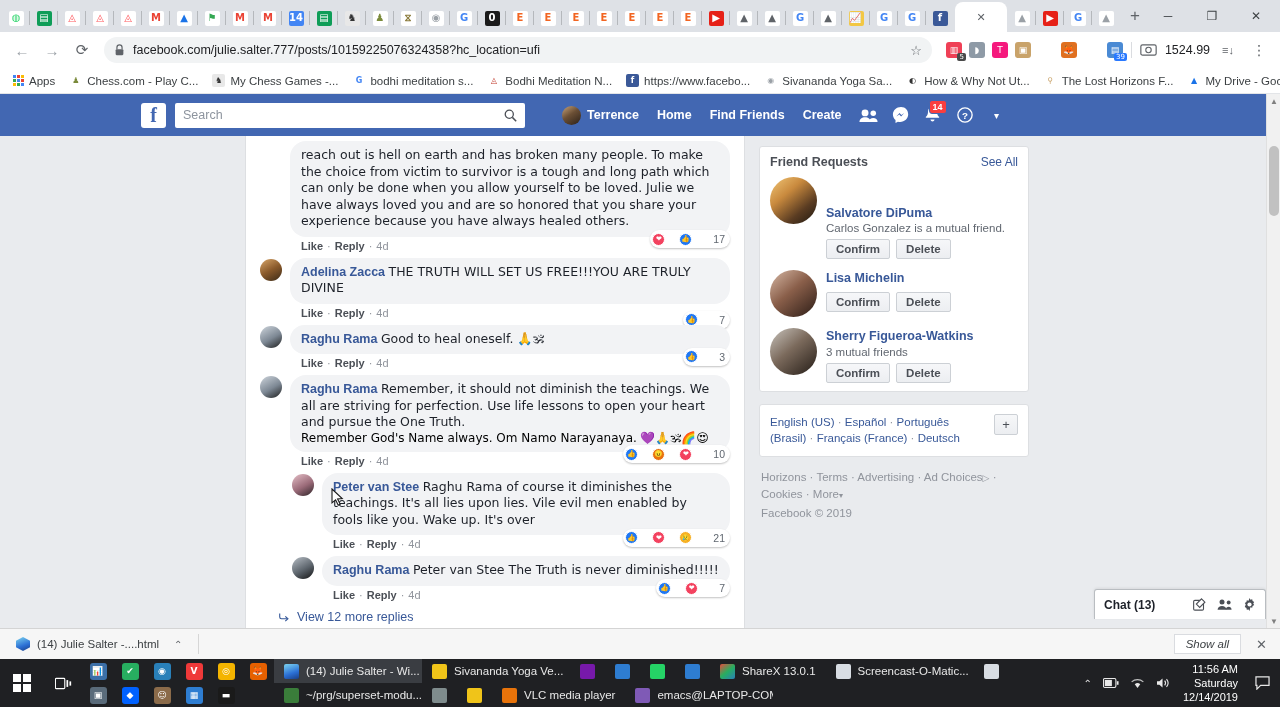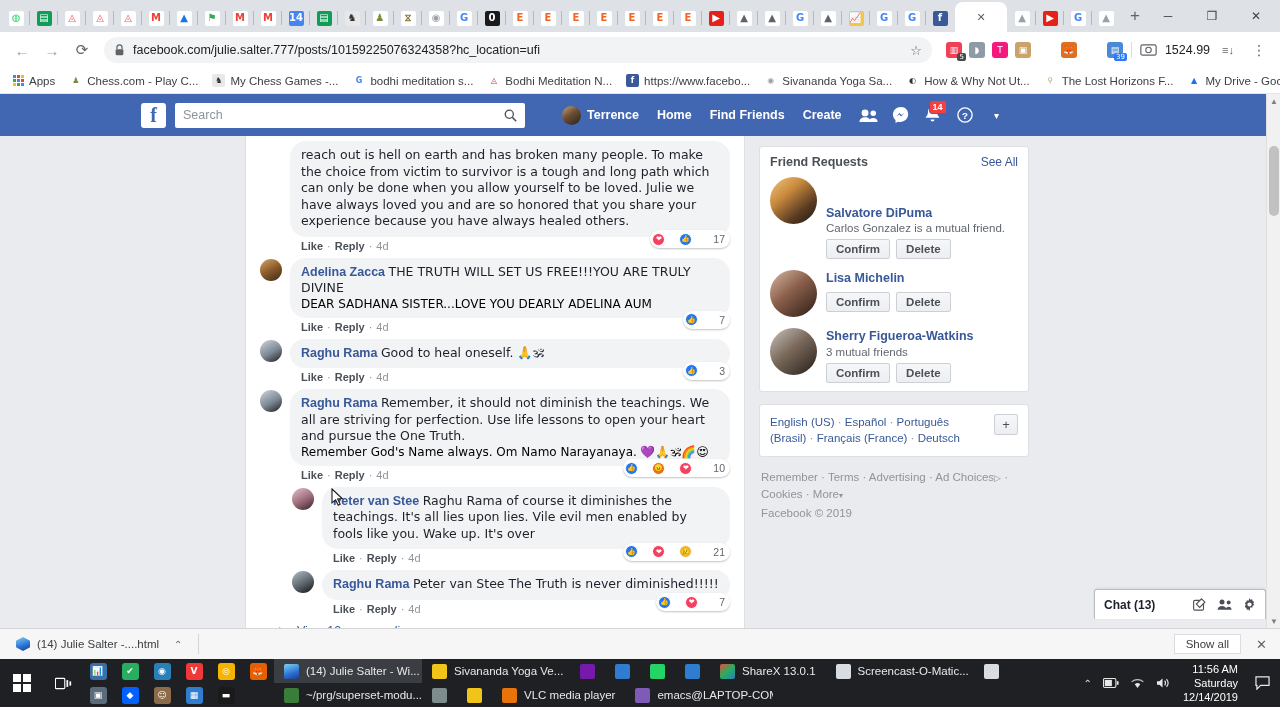--- a/index.html
+++ b/index.html
@@ -542,20 +542,21 @@
   .dl-caret { color: #5f6368; font-size: 10px; margin-left: 8px; }
   .shelf-sep { width: 1px; height: 20px; background: #d6d6d6; margin-left: 8px; }
   .shelf-right { margin-left: auto; display: flex; align-items: center; gap: 10px; }
   .show-all-btn {
     font-size: 11.5px;
     color: #3c4043;
     border: 1px solid #dadce0;
     border-radius: 0;
     padding: 3px 11px;
     background: #fff;
+    font-style: italic;
   }
   .shelf-close { color: #5f6368; font-size: 13px; padding: 0 5px; }
 
   
   .taskbar {
     height: 48px;
     background: #1f2023;
     display: flex;
     align-items: center;
     padding: 0 0 0 0;
@@ -923,21 +924,21 @@
                 <div class="reactions" style="top: 89px;">
                   <span class="rx love" style="font-size: 7px;">❤</span>
                   <span class="rx like" style="font-size: 7px;">👍</span>
                   <span class="rx-count">17</span>
                 </div>
               </div>
             </div>
             <div class="comment">
               <span class="c-avatar a-brown"></span>
               <div class="c-main">
-                <div class="bubble full"><span class="c-name">Adelina Zacca </span><span class="c-text emoji"><span class="emoji">THE TRUTH WILL SET US FREE!!!YOU ARE TRULY DIVINE</span></span><br><span class="emoji">DEAR SADHANA SISTER...LOVE YOU DEARLY ADELINA AUM</span></div>
+                <div class="bubble full"><span class="c-name">Adelina Zacca </span><span class="c-text emoji"><span class="emoji">THE TRUTH WILL SET US FREE!!!YOU ARE TRULY DIVINE</span></span><br></div>
                 <div class="c-actions">
                   <span style="color: rgb(75, 79, 86); font-weight: bold;">Like</span>
                   <span>·</span>
                   <span style="color: rgb(75, 79, 86); font-weight: bold;">Reply</span>
                   <span>·</span>
                   <span>4d</span>
                 </div>
                 <div class="reactions" style="top: 53px;">
                   <span class="rx like" style="font-size: 7px;">👍</span>
                   <span class="rx-count">7</span>
@@ -1068,21 +1069,21 @@
                 </div>
               </div>
             </div>
         </div>
 
         <div class="card lang-card">
           <div class="lang-links" id="lang-links"><span>English (US)</span><span class="sep"> · </span><span>Español</span><span class="sep"> · </span><span>Português (Brasil)</span><span class="sep"> · </span><span>Français (France)</span><span class="sep"> · </span><span>Deutsch</span></div>
           <div class="plus-btn">+</div>
         </div>
 
-        <div class="footer-links" id="footer-links"><span>Remember</span><span> · </span><span>Terms</span><span> · </span><span>Advertising</span><span> · </span><span>Ad Choices</span><span style="font-size: 9px;">▷</span><span> · </span><span>Cookies</span><span> · </span><span>More</span><span style="font-size: 8px;">▾</span></div>
+        <div class="footer-links" id="footer-links"><span>Horizons</span><span> · </span><span>Terms</span><span> · </span><span>Advertising</span><span> · </span><span>Ad Choices</span><span style="font-size: 9px;">▷</span><span> · </span><span>Cookies</span><span> · </span><span>More</span><span style="font-size: 8px;">▾</span></div>
         <div class="footer-links" style="margin-top:2px;">Facebook © 2019</div>
       </div>
     </div>
 
     <div class="chatbar">
       <span class="chat-label">Chat (13)</span>
       <span class="chat-ics">
         <svg width="13" height="13" viewBox="0 0 14 14">
           <rect x="0.7" y="2.5" width="10.6" height="10.6" rx="1.3" fill="none" stroke="#4b4f56" stroke-width="1.2"></rect>
           <path d="M9.2 0.9l3.6 3.6-5.6 5.6-3.6-3.6z" fill="#fff" stroke="#4b4f56" stroke-width="1.2"></path>

